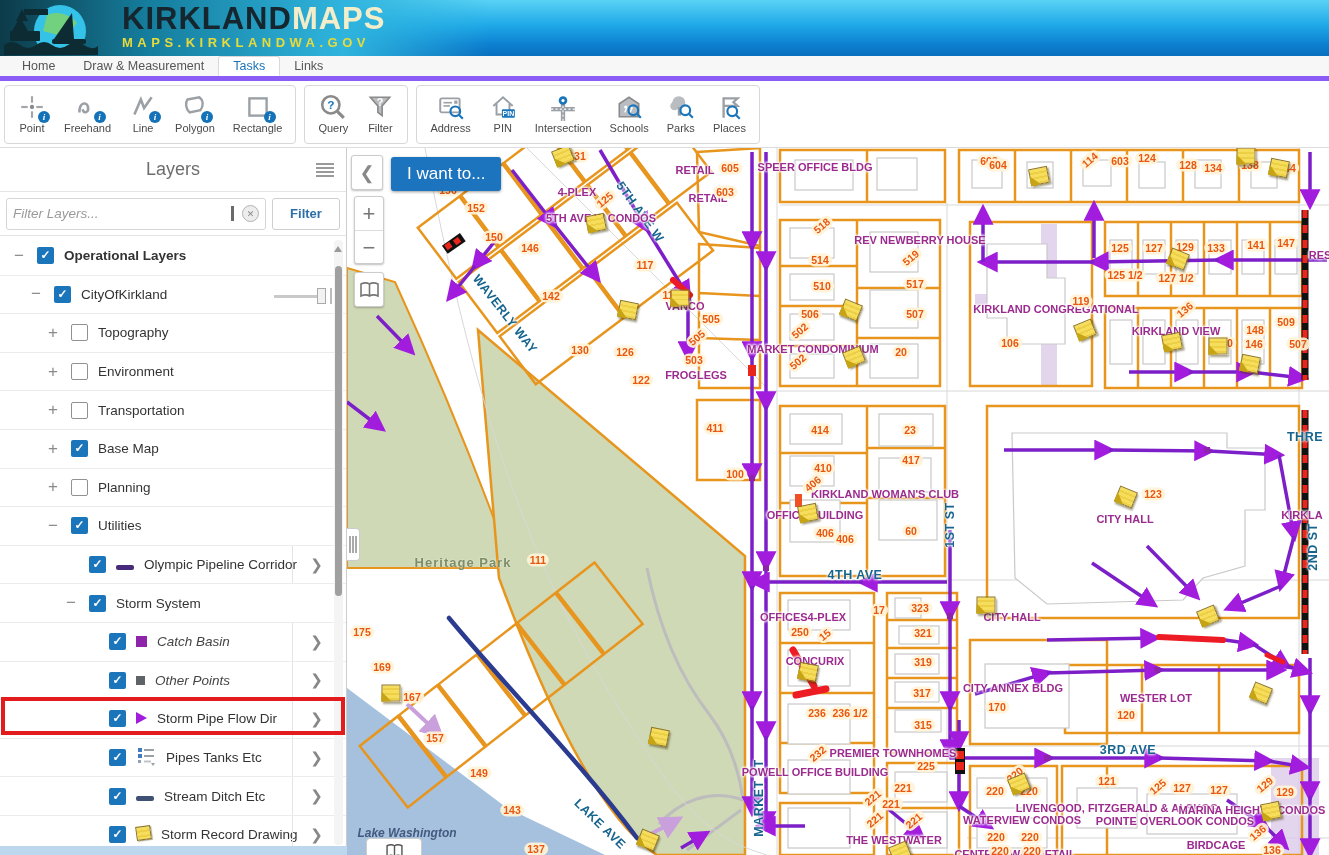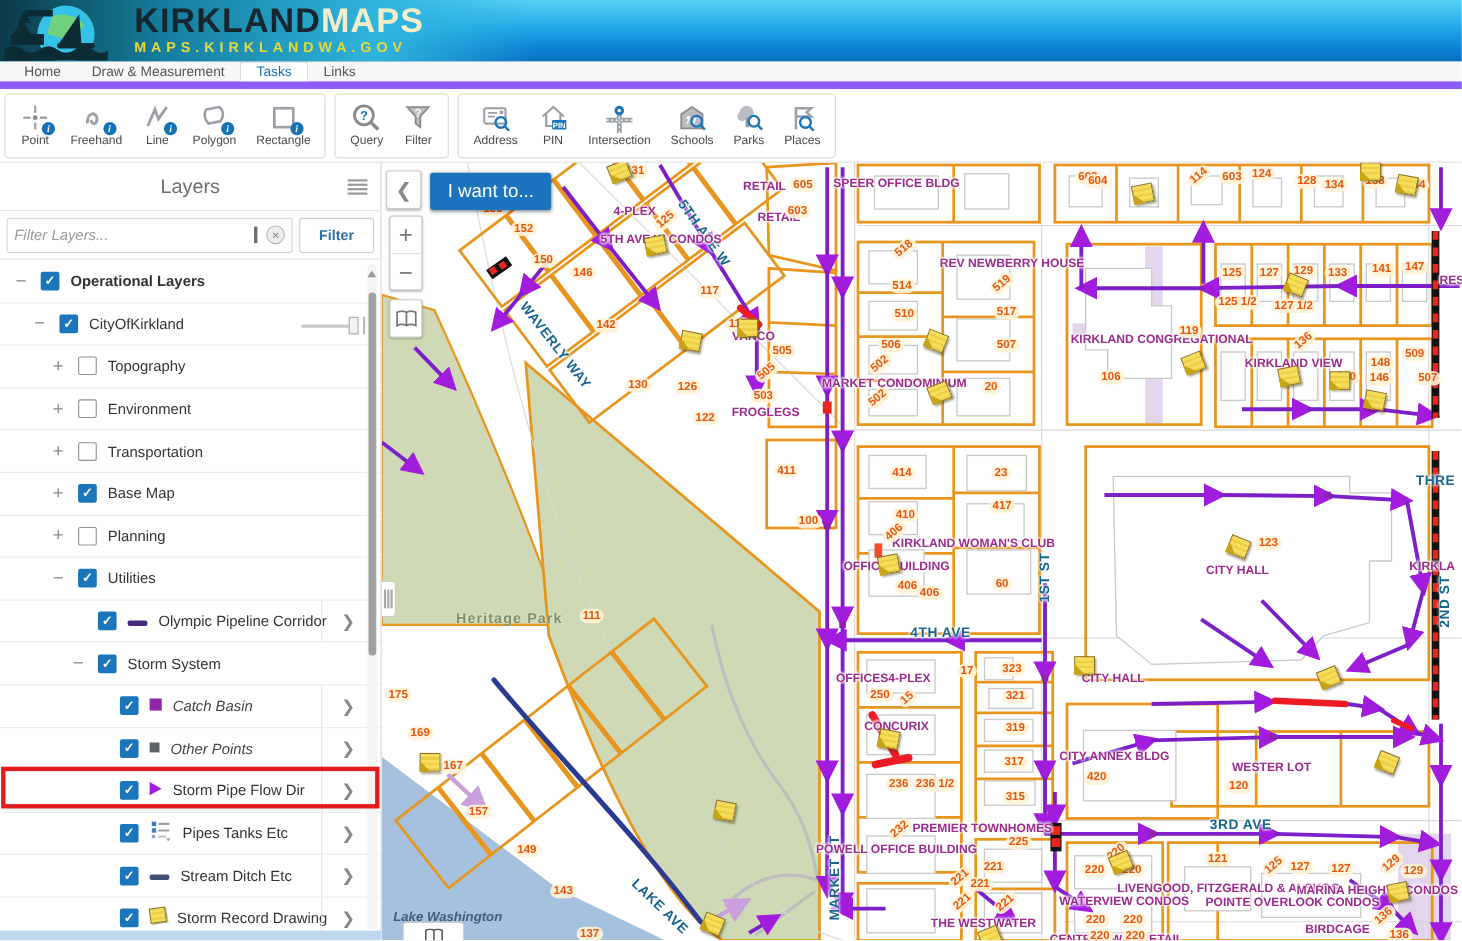--- a/index.html
+++ b/index.html
@@ -12,21 +12,21 @@
   .hdr-band { position:absolute; left:0; top:0; width:490px; height:56px;
          background:linear-gradient(90deg,#0c3b49 0%,#157d9d 30%,#2fb4dd 70%,rgba(47,180,221,0) 100%); }
   .logo { position:absolute; left:2px; top:1px; width:116px; height:54px; }
   .ttl { position:absolute; left:122px; top:3px; line-height:1; white-space:nowrap; }
   .ttl .t1 { font-size:31px; font-weight:700; color:#16262e; letter-spacing:1px; }
   .ttl .t2 { font-size:31px; font-weight:700; color:#f3eec9; letter-spacing:1px; }
   .ttl .sub { margin-top:2px; font-size:13px; font-weight:700; color:#e7da3b; letter-spacing:4.5px; }
 
   
   .nav { position:absolute; left:0; top:56px; width:1329px; height:25px; background:#f7f7f7;
-         border-bottom:7px solid #8b5cf6; display:flex; align-items:stretch; padding-left:8px; }
+         border-bottom:5px solid #8b5cf6; display:flex; align-items:stretch; padding-left:8px; }
   .nav-item { display:flex; align-items:center; padding:0 14px; font-size:12.5px; color:#555; cursor:pointer; }
   .nav-item.active { background:#fff; color:#1a73b8; border:1px solid #d9d9d9; border-bottom:1px solid #fff;
          border-radius:3px 3px 0 0; font-weight:400; }
 
   
   .tbar { position:absolute; left:0; top:81px; width:1329px; height:67px; background:#fff;
           border-bottom:1px solid #ddd; display:flex; align-items:center; padding-left:4px; }
   .tgroup { display:flex; border:1px solid #d8d8d8; border-radius:4px; height:59px; margin-right:8px;
             padding:2px 4px; background:#fff; }
   .tbtn { position:relative; display:flex; flex-direction:column; align-items:center; justify-content:flex-start;
@@ -827,21 +827,21 @@
         <div class="ml addr" style="left: 576px; top: 485px;">321</div>
         <div class="ml addr" style="left: 576px; top: 514px;">319</div>
         <div class="ml addr" style="left: 575px; top: 545px;">317</div>
         <div class="ml addr" style="left: 576px; top: 577px;">315</div>
         <div class="ml addr" style="left: 453px; top: 484px;">250</div>
         <div class="ml addr" style="left: 478px; top: 487px; transform: translate(-50%, -50%) rotate(-40deg);">15</div>
         <div class="ml addr" style="left: 470px; top: 565px;">236</div>
         <div class="ml addr" style="left: 503px; top: 565px;">236 1/2</div>
         <div class="ml addr" style="left: 471px; top: 606px; transform: translate(-50%, -50%) rotate(-40deg);">232</div>
         <div class="ml addr" style="left: 579px; top: 618px;">225</div>
-        <div class="ml addr" style="left: 650px; top: 559px;">420</div>
+        <div class="ml addr" style="left: 650px; top: 559px;">170</div>
         <div class="ml addr" style="left: 779px; top: 567px;">120</div>
         <div class="ml addr" style="left: 760px; top: 633px;">121</div>
         <div class="ml addr" style="left: 556px; top: 640px;">221</div>
         <div class="ml addr" style="left: 526px; top: 650px; transform: translate(-50%, -50%) rotate(-40deg);">221</div>
         <div class="ml addr" style="left: 544px; top: 656px;">221</div>
         <div class="ml addr" style="left: 528px; top: 672px; transform: translate(-50%, -50%) rotate(-40deg);">221</div>
         <div class="ml addr" style="left: 567px; top: 673px; transform: translate(-50%, -50%) rotate(-40deg);">221</div>
         <div class="ml addr" style="left: 668px; top: 627px; transform: translate(-50%, -50%) rotate(-40deg);">220</div>
         <div class="ml addr" style="left: 648px; top: 643px;">220</div>
         <div class="ml addr" style="left: 682px; top: 643px;">220</div>

